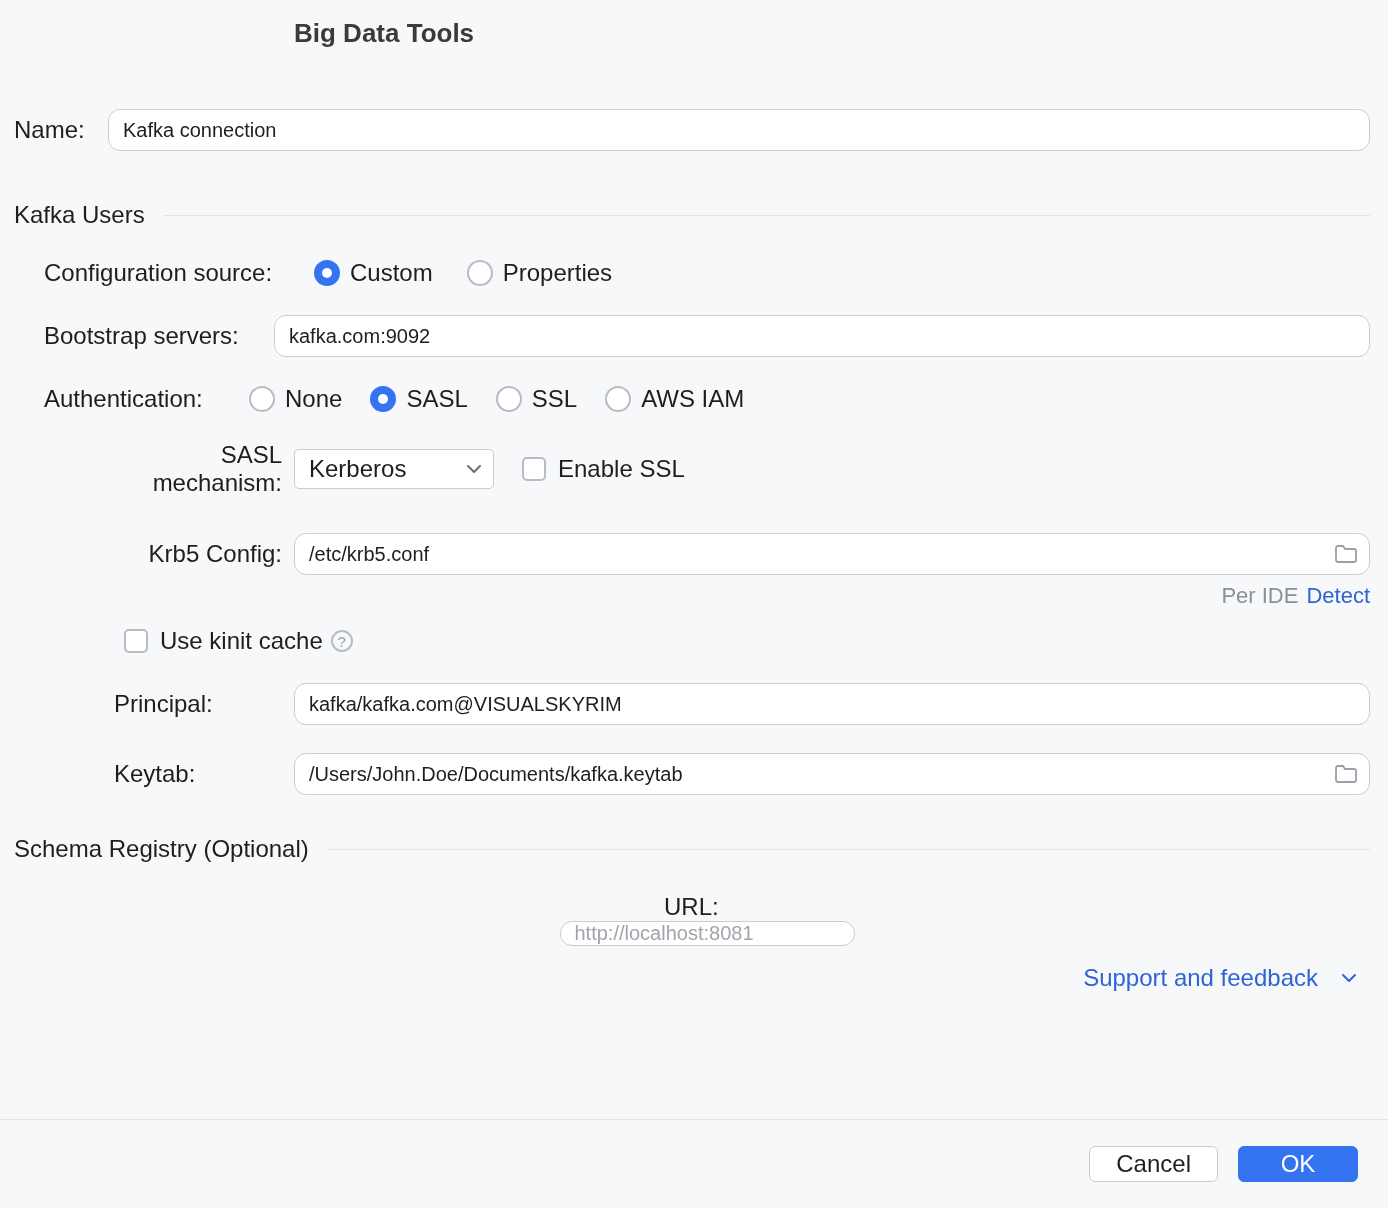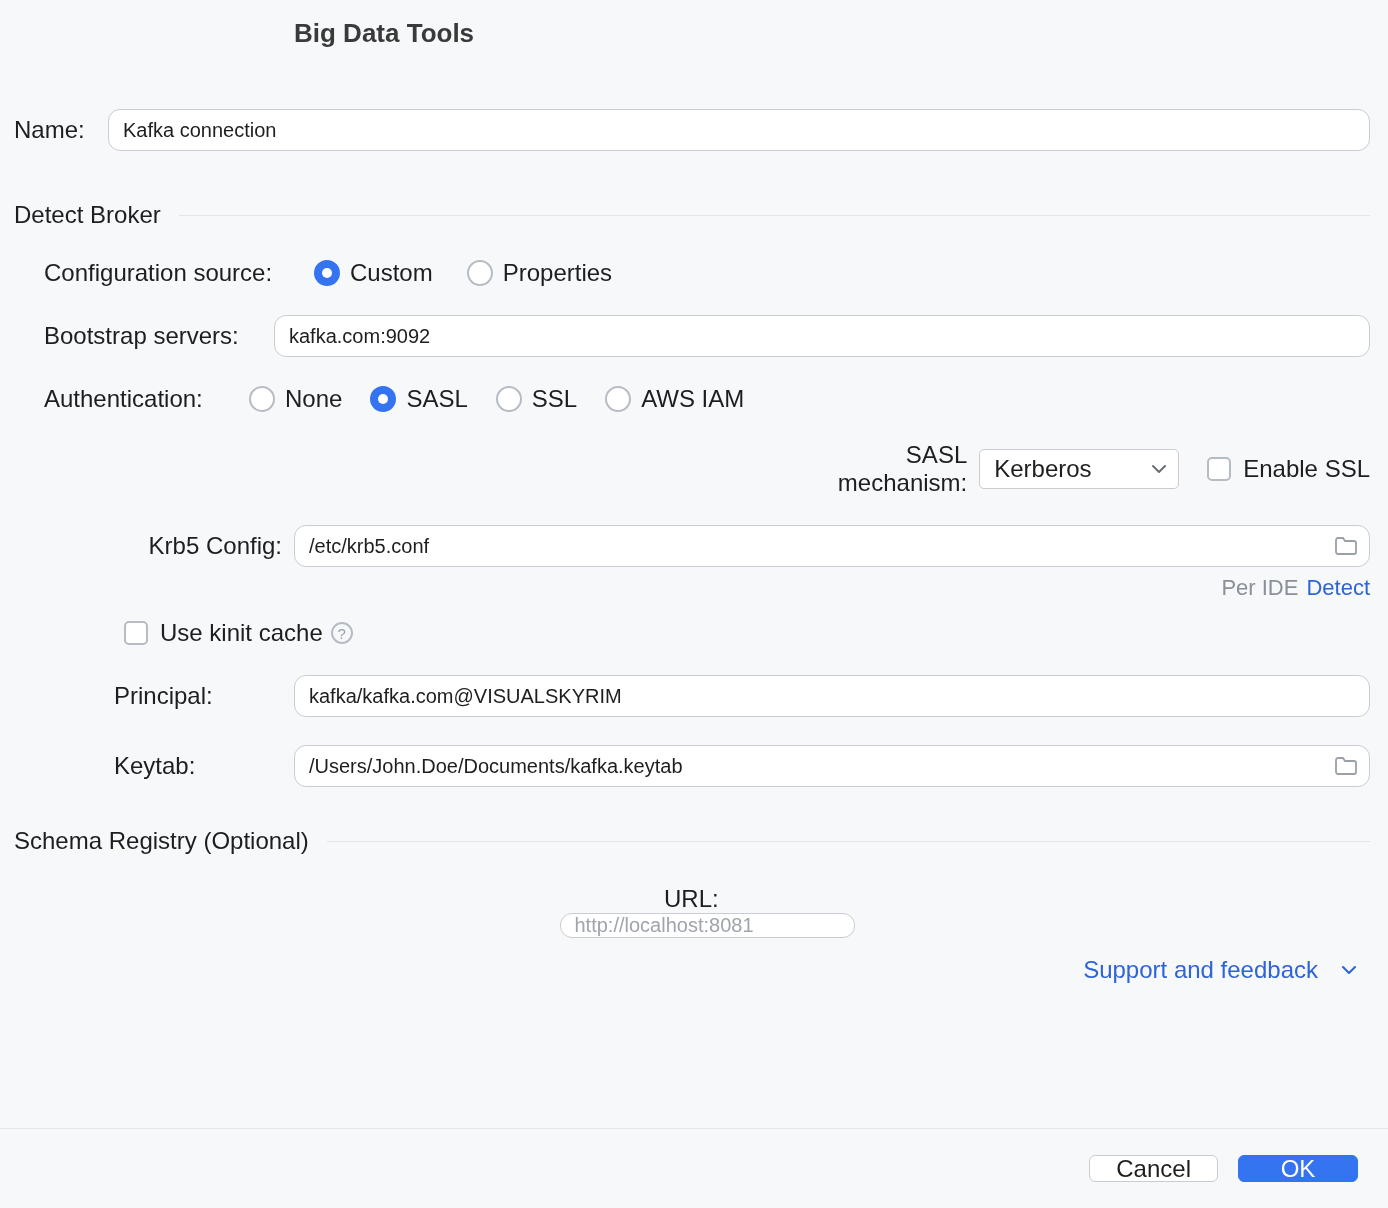--- a/index.html
+++ b/index.html
@@ -199,21 +199,21 @@
     bottom: 0;
     border-top: 1px solid #e3e5e8;
     background: #f7f8fa;
     display: flex;
     justify-content: flex-end;
     align-items: center;
     padding: 26px 30px;
     gap: 20px;
   }
   .btn {
-    height: 27px;
+    height: 36px;
     min-width: 120px;
     border-radius: 6px;
     font-size: 24px;
     display: flex;
     align-items: center;
     justify-content: center;
     padding: 0 26px;
     cursor: pointer;
   }
   .btn-secondary {
@@ -234,21 +234,21 @@
 <div class="container">
 
   <div class="page-title">Big Data Tools</div>
 
   <div class="row">
     <div class="label" style="width:94px;">Name:</div>
     <input class="text-input" value="Kafka connection" style="">
   </div>
 
   <div class="section-header">
-    <div class="title">Detect Broker</div>
+    <div class="title">Kafka Users</div>
     <div class="rule"></div>
   </div>
 
   <div class="row indent-1" style="margin-bottom:28px;">
     <div class="label" style="width:270px;">Configuration source:</div>
     <div class="radio-group">
       <div class="radio-item">
         <div class="radio checked"></div>
         <span class="opt-label">Custom</span>
       </div>
@@ -279,21 +279,21 @@
         <div class="radio"></div>
         <span class="opt-label">SSL</span>
       </div>
       <div class="radio-item">
         <div class="radio"></div>
         <span class="opt-label">AWS IAM</span>
       </div>
     </div>
   </div>
 
-  <div class="row indent-2" style="margin-bottom:28px;justify-content:flex-end;">
+  <div class="row indent-2" style="margin-bottom:36px;">
     <div class="label" style="width:180px; text-align:right; padding-right:12px;">SASL mechanism:</div>
     <div class="select" style="width:200px;">
       <span>Kerberos</span>
       <span class="chev">
         <svg width="14" height="10" viewBox="0 0 14 10">
             <path d="M1 2 L7 8 L13 2" stroke="#6b7077" stroke-width="2" fill="none" stroke-linecap="round" stroke-linejoin="round"></path>
           </svg>
       </span>
     </div>
     <div style="width:28px;"></div>

